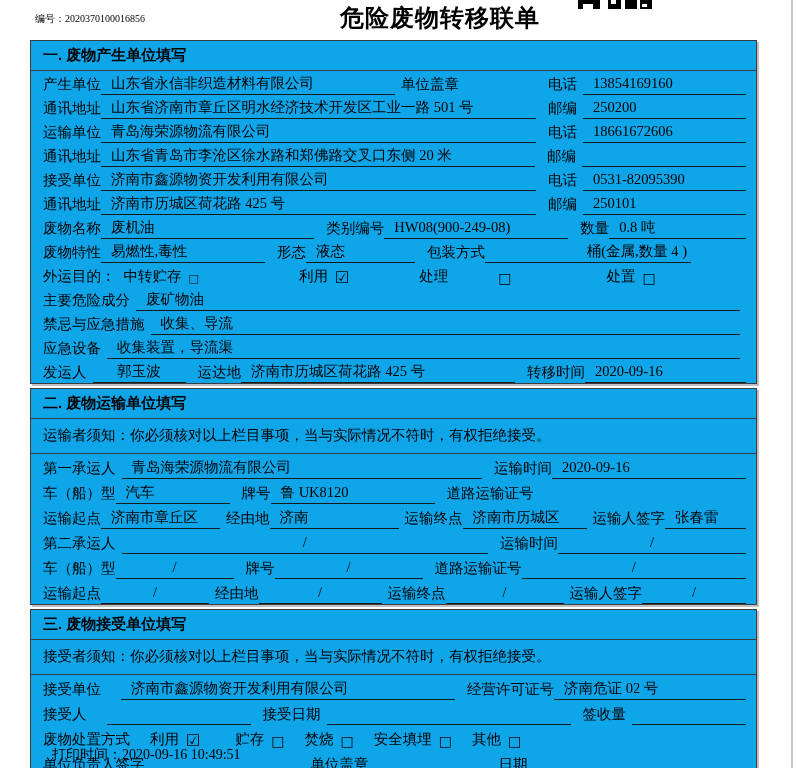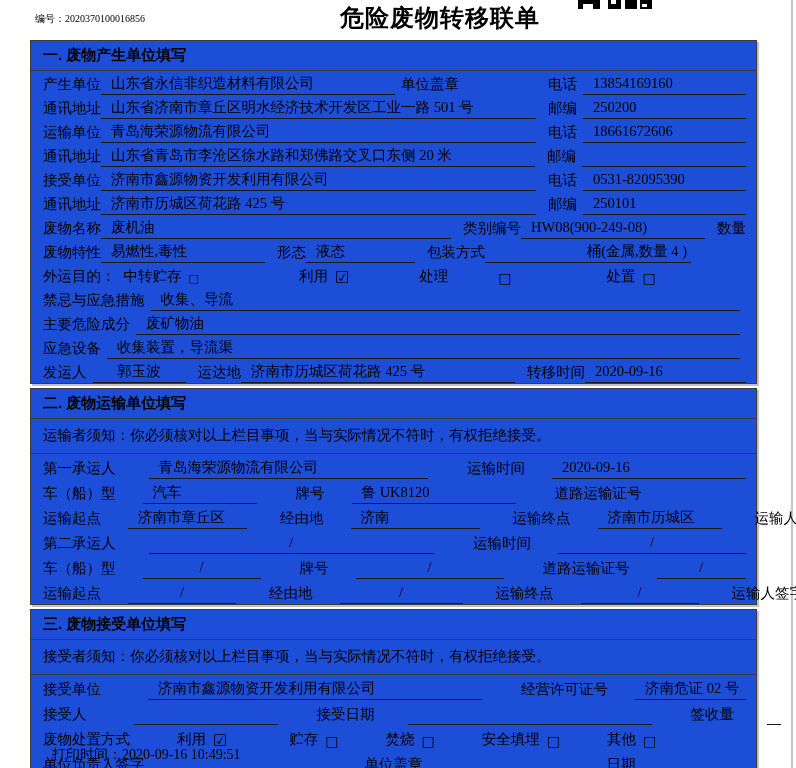--- a/index.html
+++ b/index.html
@@ -20,28 +20,28 @@
   .qb{position:absolute;background:#000;top:0;height:9px;}
   .qb1{left:0;width:22px;}
   .qb1::after{content:"";position:absolute;left:5px;top:4px;width:10px;height:5px;background:#fff;}
   .qb2{left:30px;width:13px;}
   .qb2::after{content:"";position:absolute;left:3px;top:0px;width:5px;height:4px;background:#fff;}
   .qb3{left:47px;width:12px;}
   .qb4{left:62px;width:12px;}
   .qb4::after{content:"";position:absolute;left:2px;top:4px;width:5px;height:3px;background:#fff;}
   
   .form{position:absolute;left:30px;top:40px;width:727px;}
-  .box{border:1px solid #3c3c3c;background:#1d4ed8;margin-bottom:4px;box-shadow:2px 2px 0 rgba(140,140,140,.55);}
+  .box{border:1px solid #3c3c3c;background:#0ea5e9;margin-bottom:4px;box-shadow:2px 2px 0 rgba(140,140,140,.55);}
   .sec-head{
     font-family:"Liberation Sans","DejaVu Sans",sans-serif;
     font-weight:bold;font-size:15px;padding:5px 12px 5px 12px;border-bottom:1px solid #3c3c3c;
   }
   .notice{padding:7px 12px 8px 12px;border-bottom:1px solid #3c3c3c;}
   .row{display:flex;align-items:flex-end;height:24px;padding:0 10px 0 12px;}
-  .row.h25{height:25px;gap:27px;}
+  .row.h25{height:25px;}
   .lg{width:505px;display:flex;align-items:flex-end;}
   .rg{flex:1;display:flex;align-items:flex-end;}
   .lbl{white-space:nowrap;padding-bottom:1px;flex:0 0 auto;text-align:center;}
   .val{
     border-bottom:1px solid #1a1a1a;padding:0 4px 1px 10px;white-space:nowrap;
     min-height:18px;overflow:hidden;flex:0 0 auto;
   }
   .val.c{text-align:center;padding-left:4px;}
   .fill{flex:1 1 auto;}
   .f18{flex:1.8 1 auto;}
@@ -149,20 +149,21 @@
         <span class="val fill">250101</span>
       </div>
     </div>
 
     <div class="row">
       <span class="lbl">废物名称</span>
       <span class="val f18 mr12">废机油</span>
       <span class="lbl">类别编号</span>
       <span class="val w170 mr12">HW08(900-249-08)</span>
       <span class="lbl">数量</span>
+      <span class="val fill">0.8 吨</span>
     </div>
 
     <div class="row">
       <span class="lbl">废物特性</span>
       <span class="val w150 mr12">易燃性,毒性</span>
       <span class="lbl">形态</span>
       <span class="val w95 mr12">液态</span>
       <span class="lbl">包装方式</span>
       <span class="val fill mr55">桶(金属,数量  4 )</span>
     </div>
@@ -181,27 +182,27 @@
         <span>处理</span>
         <span class="glyph">□</span>
       </span>
       <span class="ck ml95">
         <span>处置</span>
         <span class="glyph">□</span>
       </span>
     </div>
 
     <div class="row">
+      <span class="lbl">主要危险成分</span>
+      <span class="val fill mr6 ml6">废矿物油</span>
+    </div>
+
+    <div class="row">
       <span class="lbl">禁忌与应急措施</span>
       <span class="val fill mr6 ml6">收集、导流</span>
-    </div>
-
-    <div class="row">
-      <span class="lbl">主要危险成分</span>
-      <span class="val fill mr6 ml6">废矿物油</span>
     </div>
 
     <div class="row">
       <span class="lbl">应急设备</span>
       <span class="val fill mr6 ml6">收集装置，导流渠</span>
     </div>
 
     <div class="row">
       <span class="lbl">发运人</span>
       <span class="val w85 c mr12 ml6">郭玉波</span>

